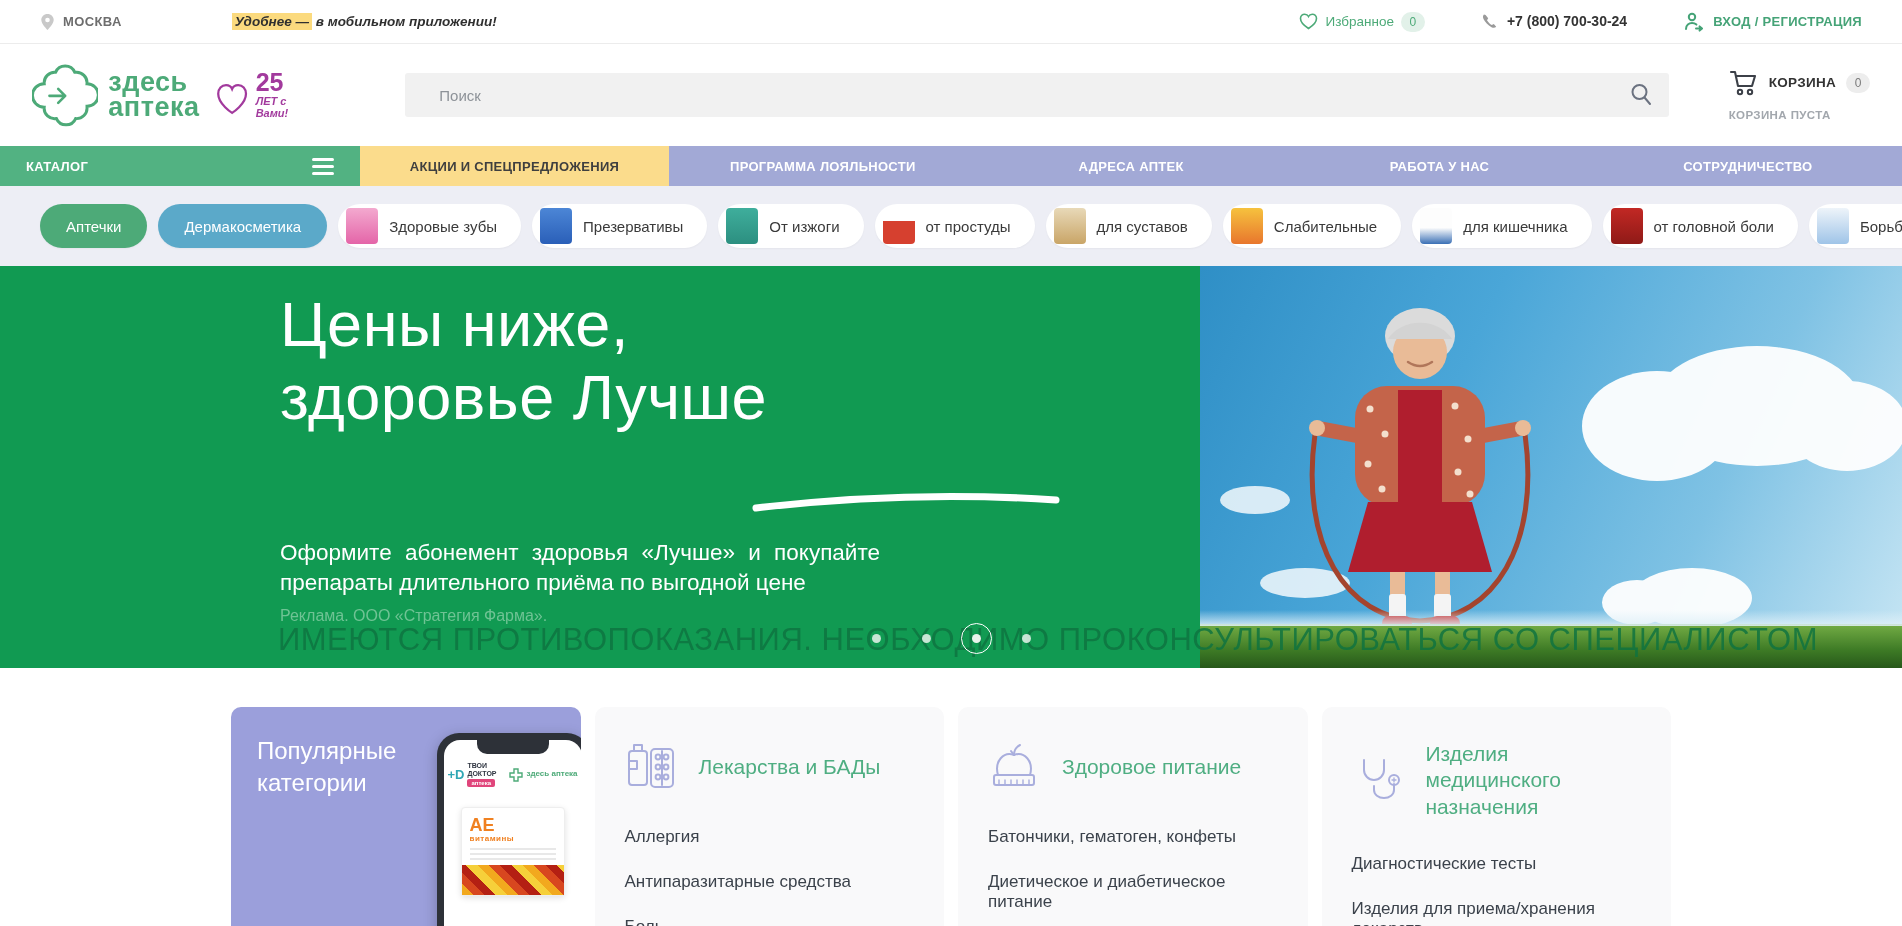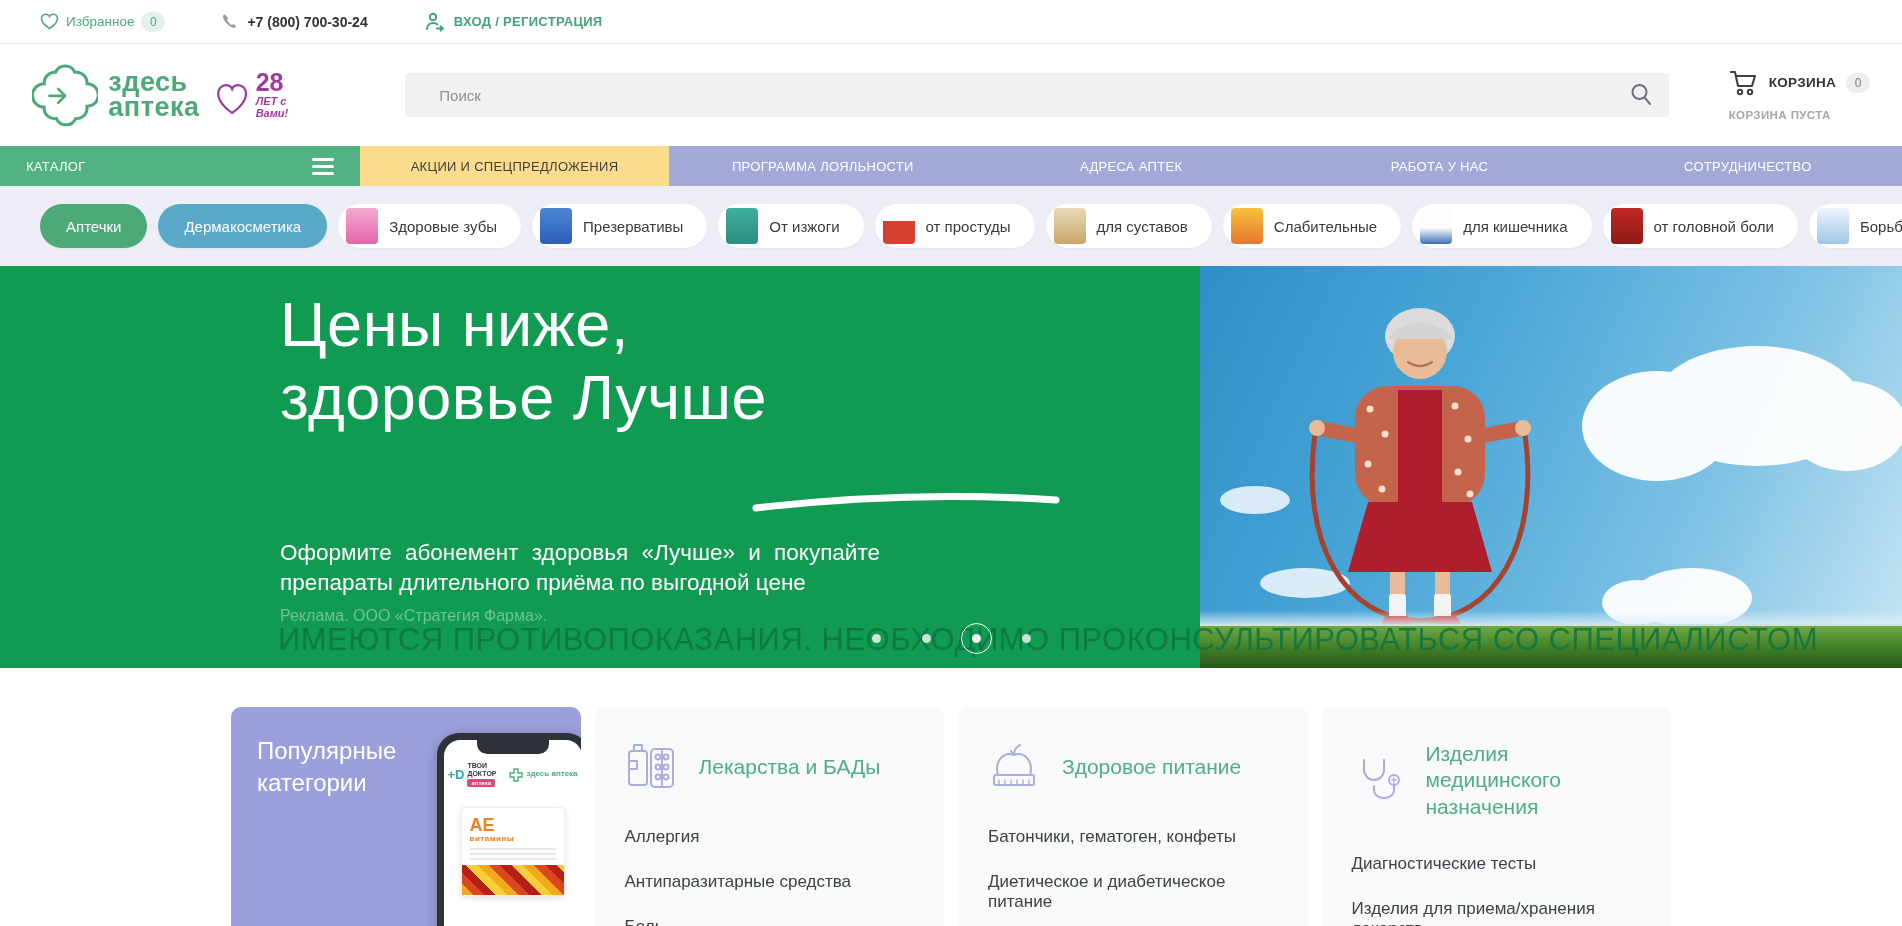--- a/index.html
+++ b/index.html
@@ -11,21 +11,21 @@
     padding:0 40px; border-bottom:1px solid #ececec; background:#fff; }
   .topbar-left { display:flex; align-items:center; }
   .city { display:flex; align-items:center; gap:8px; font-size:13px; font-weight:bold;
     color:#6d6d6d; letter-spacing:.4px; cursor:pointer; }
   .promo { margin-left:110px; font-size:13.5px; font-style:italic; font-weight:bold; color:#2f2f2f; }
   .promo .hl { background:#fbda7e; padding:1px 3px; }
   .topbar-right { display:flex; align-items:center; gap:56px; }
   .fav { display:flex; align-items:center; gap:7px; color:#4daa78; font-size:13.5px; cursor:pointer; }
   .badge { min-width:24px; height:20px; border-radius:10px; background:#e2f1e9; color:#4daa78;
     font-size:12px; display:inline-flex; align-items:center; justify-content:center; padding:0 7px; }
-  .phone { display:flex; align-items:center; gap:9px; font-size:14px; font-weight:bold; color:#333; }
+  .phone { display:flex; gap:9px; font-size:14px; font-weight:bold; color:#333; }
   .auth { display:flex; align-items:center; gap:8px; color:#45a377; font-size:13px; font-weight:bold;
     letter-spacing:.3px; cursor:pointer; }
 
   
   .header { height:102px; display:flex; align-items:center; padding:0 32px; background:#fff; }
   .logo { display:flex; align-items:center; gap:10px; cursor:pointer; }
   .logo-text { color:#4daa78; font-weight:bold; font-size:27px; line-height:.92; letter-spacing:.5px; }
   .anniv { color:#a23a9d; margin-left:4px; display:flex; align-items:flex-end; gap:4px; }
   .anniv .num { font-size:25px; font-weight:bold; line-height:1; }
   .anniv .txt { font-size:11px; font-style:italic; font-weight:bold; margin-bottom:2px; }
@@ -36,21 +36,21 @@
   .search-btn { position:absolute; right:14px; top:8px; width:28px; height:28px; background:none; border:0; cursor:pointer; }
   .cart-block { margin-left:60px; display:flex; flex-direction:column; gap:13px; }
   .cart-row { display:flex; align-items:center; gap:10px; cursor:pointer; }
   .cart-label { font-size:13.5px; font-weight:bold; color:#333; letter-spacing:.3px; }
   .cart-badge { background:#ededed; color:#7a7a7a; }
   .cart-status { font-size:11.5px; font-weight:bold; color:#a2a7ad; letter-spacing:.4px; }
 
   
   .nav { height:40px; display:flex; }
   .nav-seg { flex:1; display:flex; align-items:center; justify-content:center;
-    font-size:13px; font-weight:normal; letter-spacing:.3px; color:#fff; cursor:pointer; }
+    font-size:13px; font-weight:bold; letter-spacing:.3px; color:#fff; cursor:pointer; }
   .seg-catalog { background:#52b282; justify-content:space-between; padding:0 26px; }
   .seg-promo  { background:#fbdc8c; color:#3f3f3f; }
   .seg-purple { background:#a2a9d6; }
   .burger { width:22px; display:flex; flex-direction:column; gap:4px; }
   .burger span { height:3px; background:#fff; border-radius:2px; }
 
   
   .chips { height:80px; background:#edeef5; display:flex; align-items:center; gap:11px;
     padding:0 40px; white-space:nowrap; overflow:hidden; }
   .chip { height:44px; border-radius:22px; background:#fff; display:inline-flex; align-items:center;
@@ -133,20 +133,31 @@
   .card-icon { width:52px; height:52px; flex:0 0 auto; }
   .card-title { color:#4fae82; font-size:21px; font-weight:500; line-height:1.25; }
   .card-list { list-style:none; margin-top:34px; }
   .card-list li { font-size:17px; color:#3b424b; margin-bottom:25px; cursor:pointer; }
   .icon-stroke { stroke:#a9aedd; stroke-width:2; fill:none; stroke-linecap:round; stroke-linejoin:round; }
 </style>
 </head>
 <body>
 
 <div class="topbar">
+  <div class="topbar-left">
+    <div class="city">
+      <svg width="15" height="18" viewBox="0 0 15 18">
+        <path d="M7.5 1 C3.9 1 1.3 3.7 1.3 7.1 C1.3 11.2 7.5 17 7.5 17 C7.5 17 13.7 11.2 13.7 7.1 C13.7 3.7 11.1 1 7.5 1 Z M7.5 9.3 A2.3 2.3 0 1 1 7.5 4.7 A2.3 2.3 0 0 1 7.5 9.3 Z" fill="#c9c9c9"></path>
+      </svg>
+      <span>МОСКВА</span>
+    </div>
+    <div class="promo">
+      <span class="hl">Удобнее —</span><span> в мобильном приложении!</span>
+    </div>
+  </div>
   <div class="topbar-right">
     <div class="fav">
       <svg width="19" height="17" viewBox="0 0 19 17">
         <path d="M9.5 15.5 C9.5 15.5 1.5 10.5 1.5 5.6 C1.5 3 3.5 1.2 5.7 1.2 C7.3 1.2 8.8 2.1 9.5 3.5 C10.2 2.1 11.7 1.2 13.3 1.2 C15.5 1.2 17.5 3 17.5 5.6 C17.5 10.5 9.5 15.5 9.5 15.5 Z" fill="none" stroke="#4daa78" stroke-width="1.6"></path>
       </svg>
       <span>Избранное</span>
       <span class="badge">0</span>
     </div>
     <div class="phone">
       <svg width="17" height="17" viewBox="0 0 17 17">
@@ -173,21 +184,21 @@
     </svg>
     <div class="logo-text">
       <div>здесь</div>
       <div>аптека</div>
     </div>
     <div class="anniv">
       <svg width="44" height="44" viewBox="0 0 44 44">
         <path d="M22 38 C22 38 6 28 6 16 C6 10 10 6 15 6 C18.5 6 21 8 22 10.5 C23 8 25.5 6 29 6 C34 6 38 10 38 16 C38 28 22 38 22 38 Z" fill="none" stroke="#a23a9d" stroke-width="2.6"></path>
       </svg>
       <div>
-        <div class="num">28</div>
+        <div class="num">25</div>
         <div class="txt">ЛЕТ с Вами!</div>
       </div>
     </div>
   </div>
 
   <div class="search-wrap">
     <input class="search-input" type="text" placeholder="Поиск" style="">
     <button class="search-btn">
       <svg width="24" height="24" viewBox="0 0 24 24">
         <circle cx="10.5" cy="10" r="7" fill="none" stroke="#6e7population680" stroke-width="2" style="stroke:#6b7280"></circle>

